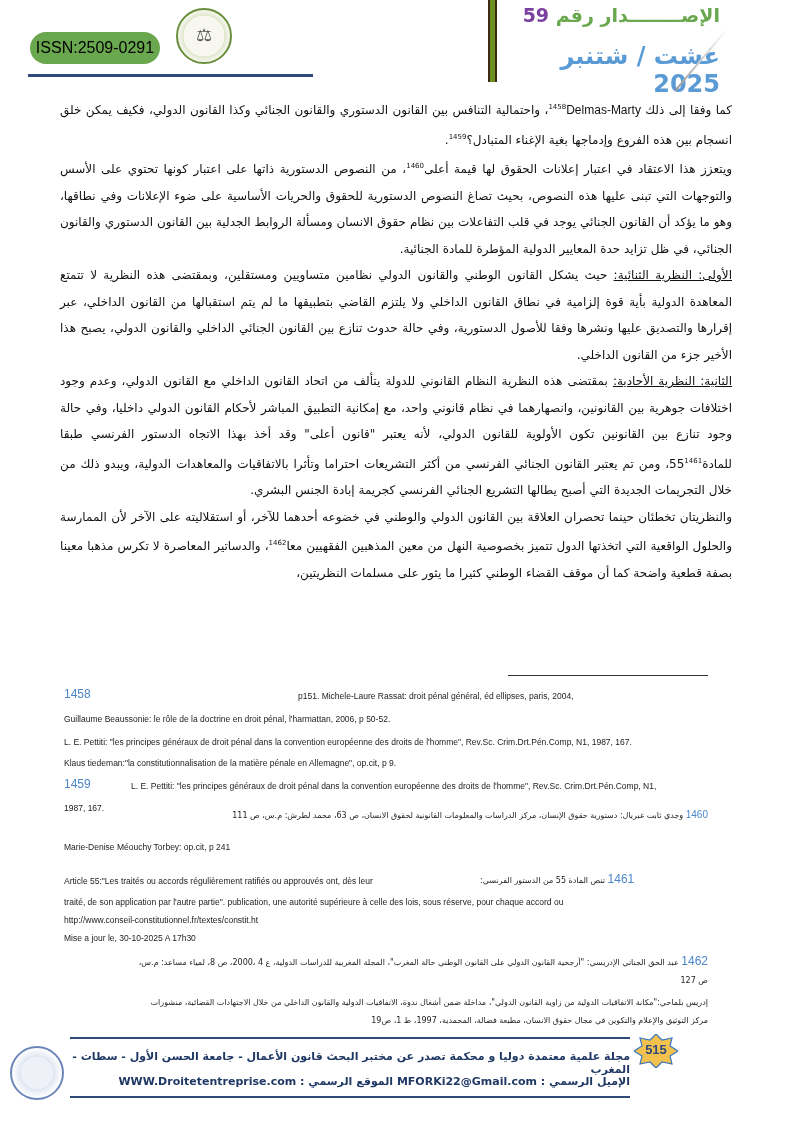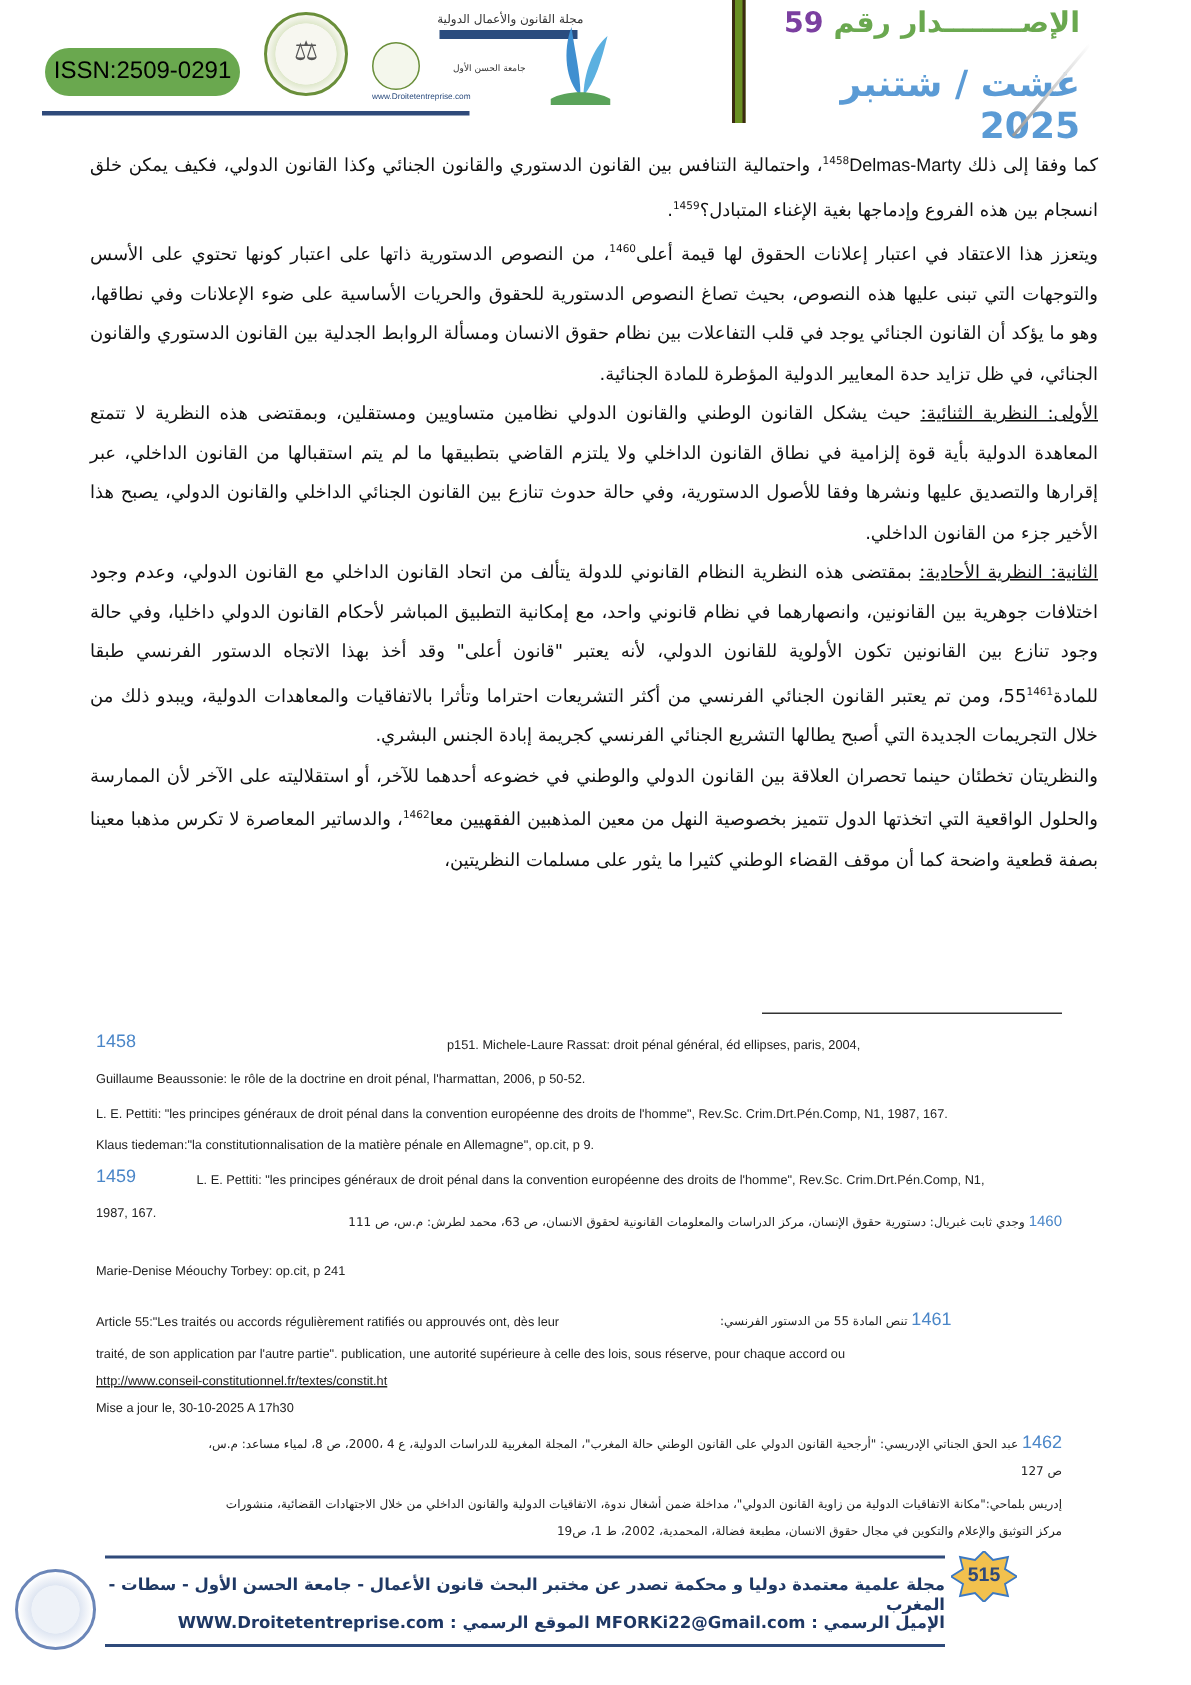--- a/index.html
+++ b/index.html
@@ -29,53 +29,41 @@
   .body p { margin:0; }
   .body sup { font-size:7px; }
   .u { text-decoration:underline; }
   .ltr { direction:ltr; unicode-bidi:embed; font-family:"Liberation Sans", sans-serif; }
   .sep { position:absolute; left:508px; top:675px; width:200px; height:1px; background:#333; }
 
   
   .fn { position:absolute; font-family:"Liberation Sans", sans-serif; font-size:8.5px; color:#222; white-space:nowrap; }
   .fn-num { color:#4a86c8; font-size:12px; }
   .fn-ar { direction:rtl; font-family:"DejaVu Sans", sans-serif; font-size:8px; }
-  .link { text-decoration:underline; }
+  .link { }
 
   
   .ft-line1 { position:absolute; left:70px; top:1037px; width:560px; height:2px; background:#2f4a7a; }
   .ft-line2 { position:absolute; left:70px; top:1096px; width:560px; height:2px; background:#2f4a7a; }
   .ft-text1 { position:absolute; left:70px; top:1050px; width:560px; text-align:right; direction:rtl; font-weight:bold; font-size:11px; color:#1f3864; }
   .ft-text2 { position:absolute; left:70px; top:1075px; width:560px; text-align:right; direction:rtl; font-weight:bold; font-size:11px; color:#1f3864; }
   .page-badge { position:absolute; left:634px; top:1034px; width:44px; height:34px; }
   .page-badge svg { position:absolute; left:0; top:0; }
   .page-badge span { position:absolute; left:0; top:8px; width:44px; text-align:center; font-family:"Liberation Sans", sans-serif; font-weight:bold; font-size:13px; color:#2f4a7a; }
   .ft-seal { position:absolute; left:10px; top:1046px; width:50px; height:50px; border-radius:50%; border:2px solid #6b86b8; background:radial-gradient(circle,#eef2f8 45%,#dfe6f2 46%,#fff 70%); }
 </style>
 </head>
 <body>
 
 <div class="hdr">
   <div class="issn">ISSN:2509-0291</div>
   <div class="hdr-line"></div>
   <div class="seal1">
       <span class="sc">⚖</span>
     </div>
-  <div class="journal-logo">
-    <div class="jl-title">مجلة القانون والأعمال الدولية</div>
-    <div class="jl-band"></div>
-    <div class="jl-seal"></div>
-    <div class="jl-uni">جامعة الحسن الأول</div>
-    <div class="jl-url">www.Droitetentreprise.com</div>
-    <svg class="jl-leaves" viewBox="0 0 40 56">
-      <path d="M20 50 C10 40 8 20 14 4 C16 20 20 34 20 50Z" fill="#3f8fd0"></path>
-      <path d="M22 50 C22 36 28 18 38 10 C34 26 30 40 22 50Z" fill="#5bb0e0"></path>
-      <path d="M0 52 C10 46 30 46 40 52 L40 56 L0 56Z" fill="#5aa35a"></path>
-    </svg>
-  </div>
   <div class="vbar"></div>
   <div class="issue"><span>الإصــــــــدار رقم</span> <span class="num">59</span></div>
   <div class="date">غشت / شتنبر 2025</div>
   <div class="diag"></div>
 </div>
 
 <div class="body">
   <p><span>كما وفقا إلى ذلك </span><sup>1458</sup><span class="ltr">Delmas-Marty</span><span>، واحتمالية التنافس بين القانون الدستوري والقانون الجنائي وكذا القانون الدولي، فكيف يمكن خلق انسجام بين هذه الفروع وإدماجها بغية الإغناء المتبادل؟</span><sup>1459</sup>.</p>
   <p><span>ويتعزز هذا الاعتقاد في اعتبار إعلانات الحقوق لها قيمة أعلى</span><sup>1460</sup><span>، من النصوص الدستورية ذاتها على اعتبار كونها تحتوي على الأسس والتوجهات التي تبنى عليها هذه النصوص، بحيث تصاغ النصوص الدستورية للحقوق والحريات الأساسية على ضوء الإعلانات وفي نطاقها، وهو ما يؤكد أن القانون الجنائي يوجد في قلب التفاعلات بين نظام حقوق الانسان ومسألة الروابط الجدلية بين القانون الدستوري والقانون الجنائي، في ظل تزايد حدة المعايير الدولية المؤطرة للمادة الجنائية.</span></p>
   <p><span class="u">الأولى: النظرية الثنائية:</span><span> حيث يشكل القانون الوطني والقانون الدولي نظامين متساويين ومستقلين، وبمقتضى هذه النظرية لا تتمتع المعاهدة الدولية بأية قوة إلزامية في نطاق القانون الداخلي ولا يلتزم القاضي بتطبيقها ما لم يتم استقبالها من القانون الداخلي، عبر إقرارها والتصديق عليها ونشرها وفقا للأصول الدستورية، وفي حالة حدوث تنازع بين القانون الجنائي الداخلي والقانون الدولي، يصبح هذا الأخير جزء من القانون الداخلي.</span></p>
@@ -100,21 +88,21 @@
 
 <div class="fn fn-ar" style="left:480px;top:872px;width:208px;text-align:left;"><span class="fn-num" style="font-family:'Liberation Sans',sans-serif;">1461</span> <span>تنص المادة 55 من الدستور الفرنسي:</span></div>
 <div class="fn" style="left:64px;top:876px;">Article 55:"Les traités ou accords régulièrement ratifiés ou approuvés ont, dès leur</div>
 <div class="fn" style="left:64px;top:897px;">traité, de son application par l'autre partie".     publication, une autorité supérieure à celle des lois, sous réserve, pour chaque accord ou</div>
 <div class="fn link" style="left:64px;top:915px;">http://www.conseil-constitutionnel.fr/textes/constit.ht</div>
 <div class="fn" style="left:64px;top:933px;">Mise a jour le, 30-10-2025 A 17h30</div>
 
 <div class="fn fn-ar" style="left:64px;top:954px;width:644px;text-align:right;"><span class="fn-num" style="font-family:'Liberation Sans',sans-serif;">1462</span> <span>عبد الحق الجناتي الإدريسي: "أرجحية القانون الدولي على القانون الوطني حالة المغرب"، المجلة المغربية للدراسات الدولية، ع 4 ،2000، ص 8، لمياء مساعد: م.س،</span></div>
 <div class="fn fn-ar" style="left:64px;top:976px;width:644px;text-align:right;">ص 127</div>
 <div class="fn fn-ar" style="left:64px;top:998px;width:644px;text-align:right;">إدريس بلماحي:"مكانة الاتفاقيات الدولية من زاوية القانون الدولي"، مداخلة ضمن أشغال ندوة، الاتفاقيات الدولية والقانون الداخلي من خلال الاجتهادات القضائية، منشورات</div>
-<div class="fn fn-ar" style="left:64px;top:1016px;width:644px;text-align:right;">مركز التوثيق والإعلام والتكوين في مجال حقوق الانسان، مطبعة فضالة، المحمدية، 2002، ط 1، ص19</div>
+<div class="fn fn-ar" style="left:64px;top:1016px;width:644px;text-align:right;">مركز التوثيق والإعلام والتكوين في مجال حقوق الانسان، مطبعة فضالة، المحمدية، 1997، ط 1، ص19</div>
 
 <div class="ft-seal"></div>
 <div class="ft-line1"></div>
 <div class="page-badge">
   <svg width="44" height="34" viewBox="0 0 44 34">
     <polygon points="22,0 28,6 38,4 36,12 44,17 36,22 38,30 28,28 22,34 16,28 6,30 8,22 0,17 8,12 6,4 16,6" fill="#f2c14e" stroke="#3b78c2" stroke-width="1.2"></polygon>
   </svg>
   <span>515</span>
 </div>
 <div class="ft-text1">مجلة علمية معتمدة  دوليا و محكمة تصدر عن مختبر البحث قانون الأعمال - جامعة الحسن الأول - سطات - المغرب</div>

